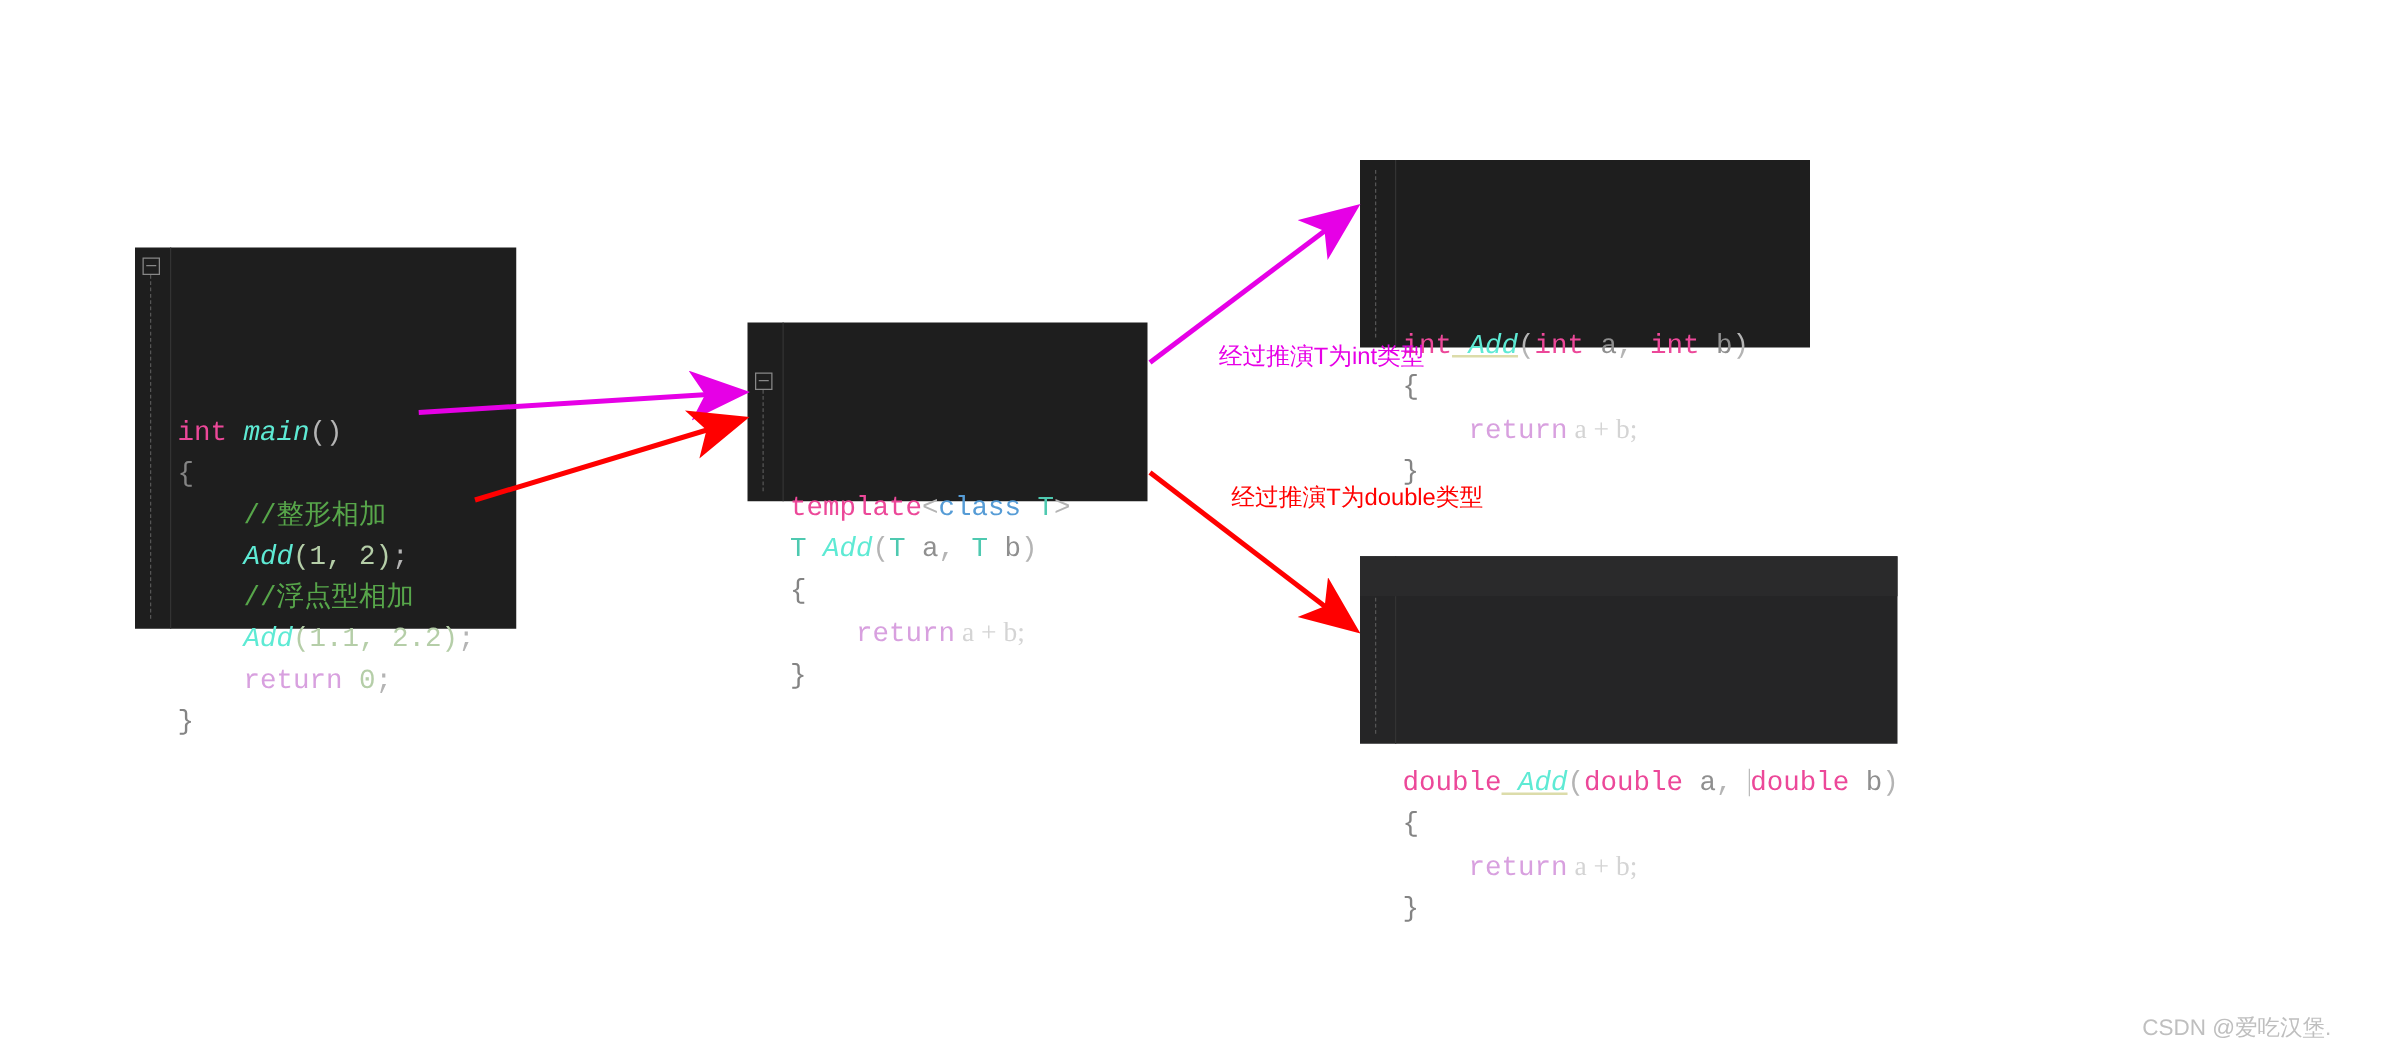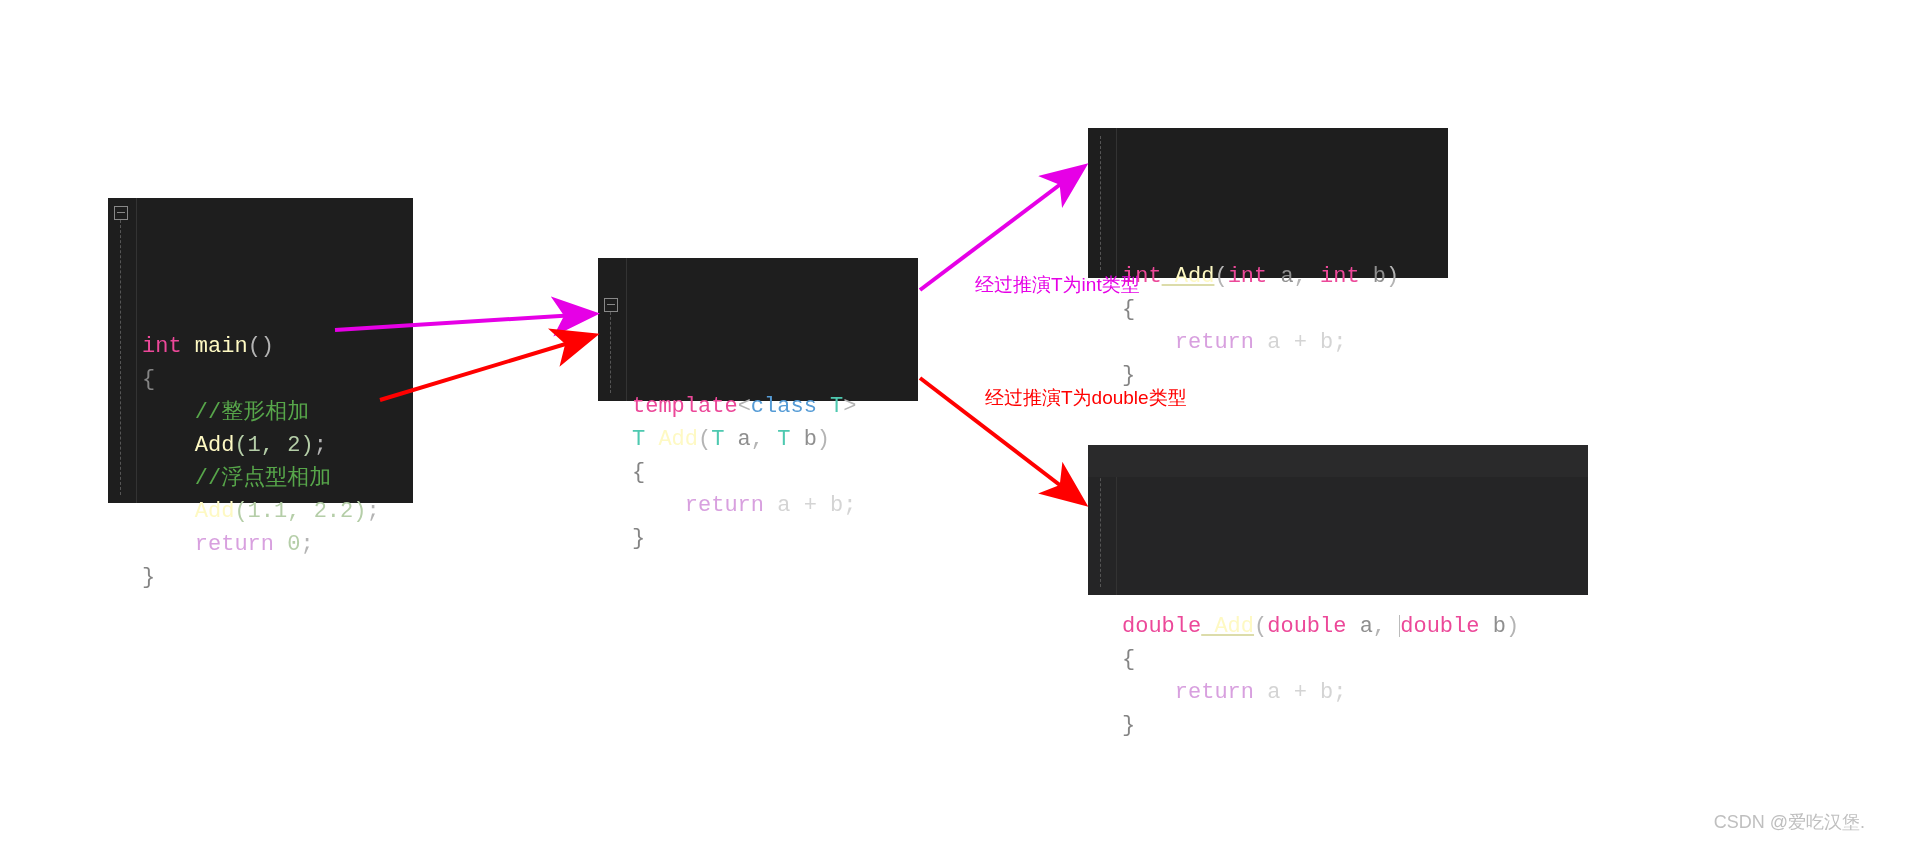--- a/index.html
+++ b/index.html
@@ -43,26 +43,26 @@
     top: 50%;
     height: 1px;
     background: #888;
     margin-top: -1px;
   }
   .codecol {
     margin-left: 34px;
   }
   .kw-type   { color: #ec4899; }
   .kw-class  { color: #569cd6; }
-  .func      { color: #fef9c3; }
+  .func      { color: #5eead4; font-style: italic; }
   .comment   { color: #57a64a; }
   .punct     { color: #b4b4b4; }
   .num       { color: #b5cea8; }
   .brace     { color: #848484; }
-  .plain     { color: #d4d4d4; }
+  .plain     { color: #d4d4d4; font-family: Liberation Serif, serif; }
   .ident     { color: #8f8f8f; }
   .tplT      { color: #4ec9b0; }
   .ret       { color: #d8a0df; }
   .label {
     position: absolute;
     font-family: "Microsoft YaHei", sans-serif;
     font-size: 19px;
   }
   svg.arrows {
     position: absolute;
@@ -128,21 +128,21 @@
     <div style="position:absolute;left:12px;top:8px;bottom:8px;width:1px;border-left:1px dashed #555;"></div>
   </div>
   <div class="codecol">
 <span class="kw-type">int</span><span class="func underline-add"> Add</span><span class="punct">(</span><span class="kw-type">int</span><span class="ident"> a</span><span class="punct">, </span><span class="kw-type">int</span><span class="ident"> b</span><span class="punct">)</span>
 <span class="brace">{</span>
     <span class="ret">return</span><span class="plain"> a + b;</span>
 <span class="brace">}</span>
   </div>
 </div>
 
-<div class="codebox" style="left:1088px; top:445px; width:500px; height:150px; background:#252526;">
+<div class="codebox" style="left:1088px; top:445px; width:430px; height:150px; background:#252526;">
   <div class="gutter">
     <div style="position:absolute;left:12px;top:8px;bottom:8px;width:1px;border-left:1px dashed #555;"></div>
   </div>
   <div style="position:absolute;left:0;right:0;top:0;height:32px;background:#2a2a2b;"></div>
   <div class="codecol" style="position:relative;">
 <span class="kw-type">double</span><span class="func underline-add"> Add</span><span class="punct">(</span><span class="kw-type">double</span><span class="ident"> a</span><span class="punct">, </span><span class="cursor-bar"></span><span class="kw-type">double</span><span class="ident"> b</span><span class="punct">)</span>
 <span class="brace">{</span>
     <span class="ret">return</span><span class="plain"> a + b;</span>
 <span class="brace">}</span>
   </div>

